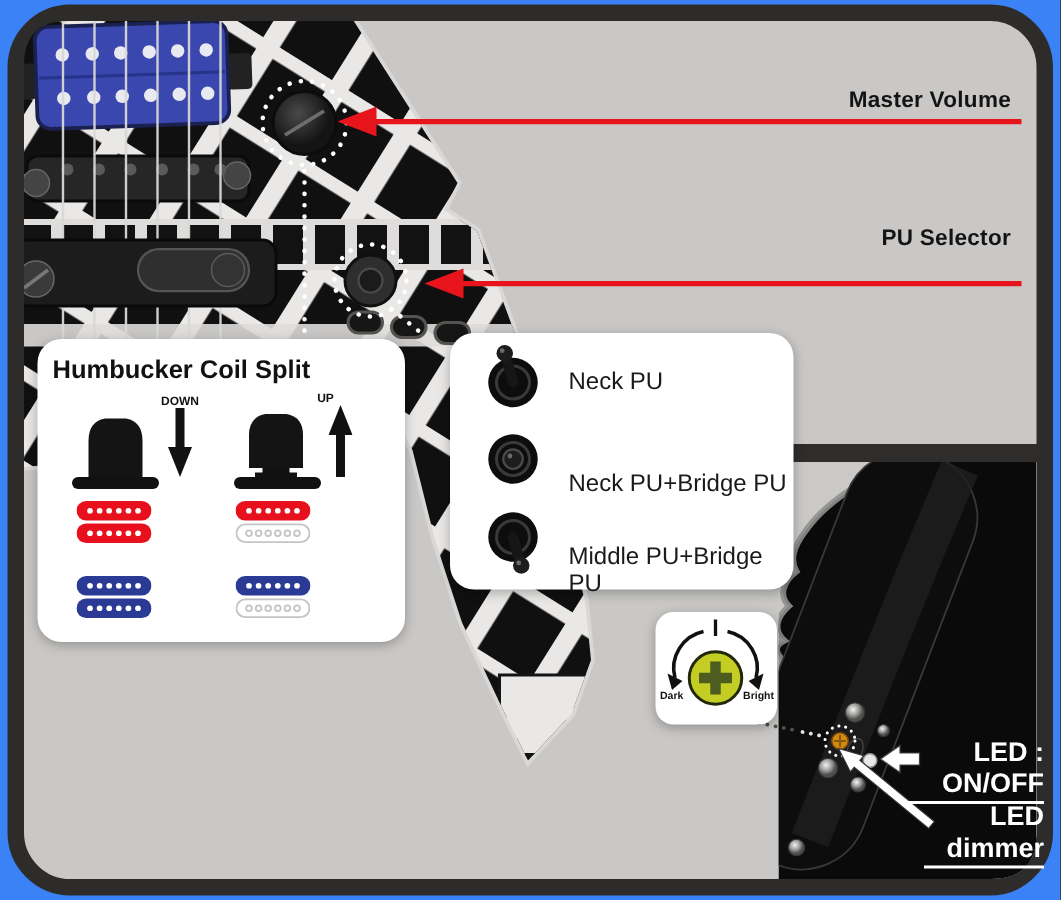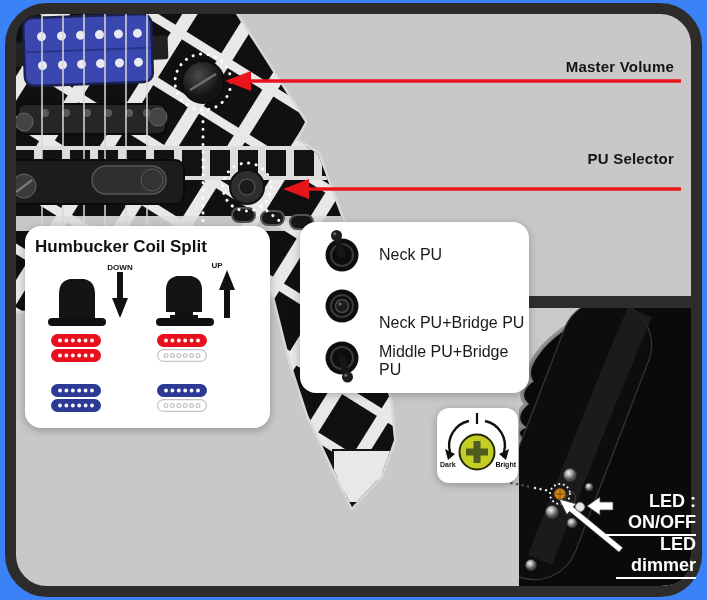--- a/index.html
+++ b/index.html
@@ -344,21 +344,21 @@
     </svg>
     <div class="sel-row-label" style="top:92px;">Neck PU+Bridge PU</div>
 
     <svg class="abs" style="left:20px;top:109px;" width="44" height="54">
       <circle cx="22" cy="27" r="16.5" fill="#0d0d0d"></circle>
       <circle cx="22" cy="27" r="11" fill="none" stroke="#3a3a3a" stroke-width="2"></circle>
       <line x1="22" y1="27" x2="27" y2="45" stroke="#161616" stroke-width="7" stroke-linecap="round"></line>
       <circle cx="27.5" cy="46" r="5.5" fill="#1d1d1d"></circle>
         <circle cx="25.8" cy="44.3" r="1.6" fill="#6a6a6a"></circle>
     </svg>
-    <div class="sel-row-label" style="top:121px;">Middle PU+Bridge PU</div>
+    <div class="sel-row-label" style="top:141px;">Middle PU+Bridge PU</div>
   </div>
 
   <div class="panel panel-dimmer">
     <svg class="abs" style="left:0;top:0;" width="81" height="75">
       <line x1="40" y1="5" x2="40" y2="16" stroke="#111" stroke-width="2.2"></line>
       <path d="M32,13 A25,25 0 0 0 13,44" fill="none" stroke="#111" stroke-width="2.4"></path>
       <polygon points="8,41 18,46 11,52" fill="#111"></polygon>
       <path d="M48,13 A25,25 0 0 1 67,44" fill="none" stroke="#111" stroke-width="2.4"></path>
       <polygon points="72,41 62,46 69,52" fill="#111"></polygon>
       <circle cx="40" cy="44" r="17.5" fill="#c3cd24" stroke="#22280a" stroke-width="2"></circle>

